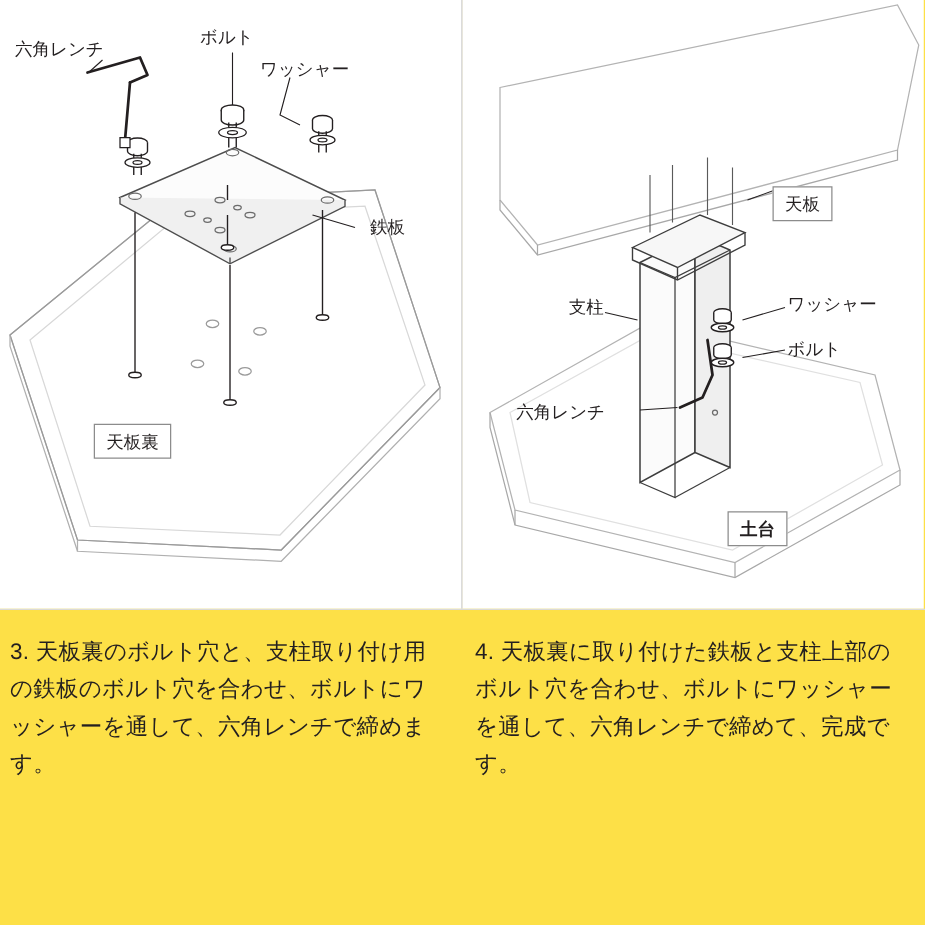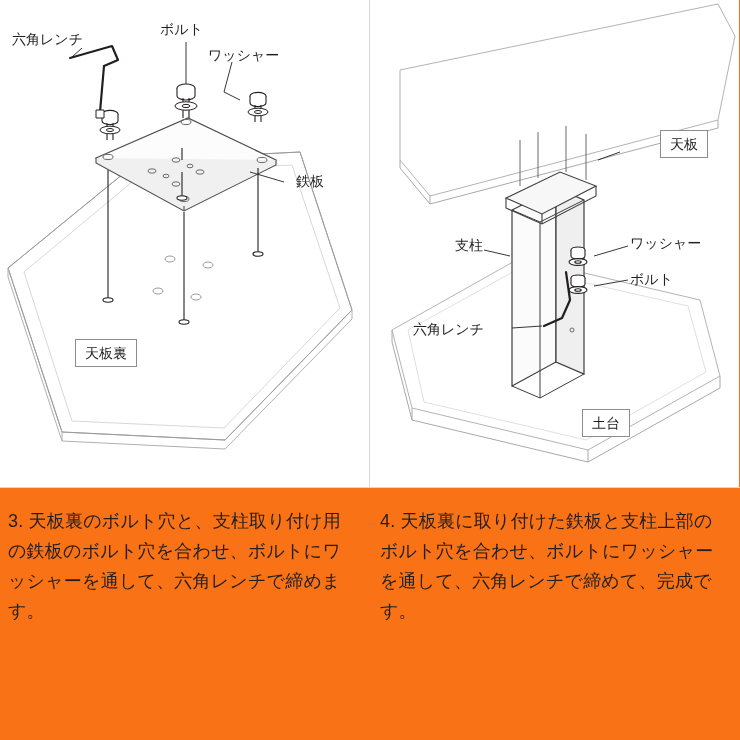--- a/index.html
+++ b/index.html
@@ -11,21 +11,21 @@
     width: 740px;
     height: 740px;
     font-family: "Liberation Sans", sans-serif;
     color: #231f20;
     overflow: hidden;
   }
   .page {
     position: relative;
     width: 740px;
     height: 740px;
-    background: #f97316;
+    background: #fde047;
   }
   .panels {
     position: absolute;
     left: 0;
     top: 0;
     width: 740px;
     height: 488px;
   }
   .panel {
     position: absolute;
@@ -249,23 +249,23 @@
     <div class="panel-divider-v"></div>
     <div class="panel-divider-h"></div>
   </div>
 
   <span class="plainlabel" style="left:12px; top:32px;">六角レンチ</span>
   <span class="plainlabel" style="left:160px; top:22px;">ボルト</span>
   <span class="plainlabel" style="left:208px; top:48px;">ワッシャー</span>
   <span class="plainlabel" style="left:296px; top:174px;">鉄板</span>
   <span class="boxlabel" style="left:75px; top:339px;">天板裏</span>
 
-  <span class="boxlabel" style="left:618px; top:130px;margin-left:42px;">天板</span>
+  <span class="boxlabel" style="left:618px; top:149px;">天板</span>
   <span class="plainlabel" style="left:455px; top:238px;text-align:center;">支柱</span>
   <span class="plainlabel" style="left:630px; top:236px;">ワッシャー</span>
   <span class="plainlabel" style="left:630px; top:272px;">ボルト</span>
   <span class="plainlabel" style="left:413px; top:322px;">六角レンチ</span>
-  <span class="boxlabel" style="left:582px; top:409px;">土台</span>
+  <span class="boxlabel" style="left:582px; top:409px;font-weight:bold;">土台</span>
 
   <div class="cap cap-left">3. 天板裏のボルト穴と、支柱取り付け用の鉄板のボルト穴を合わせ、ボルトにワッシャーを通して、六角レンチで締めます。</div>
   <div class="cap cap-right">4. 天板裏に取り付けた鉄板と支柱上部のボルト穴を合わせ、ボルトにワッシャーを通して、六角レンチで締めて、完成です。</div>
 
 </div>
 
 </body></html>

